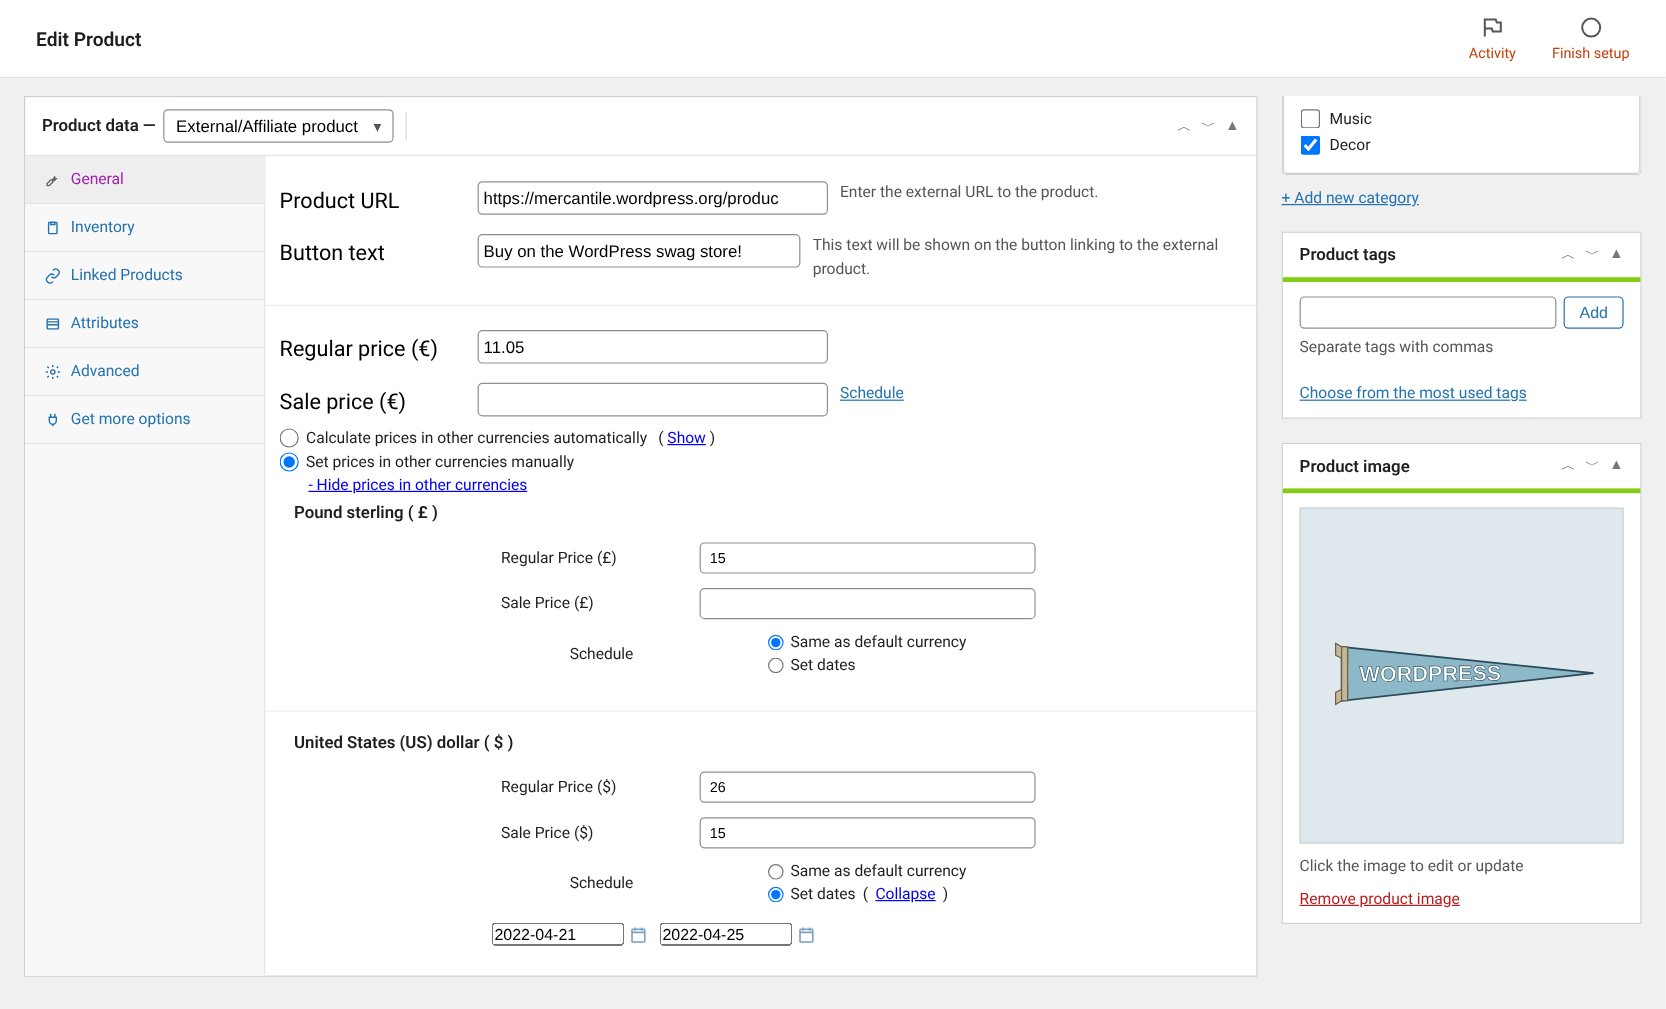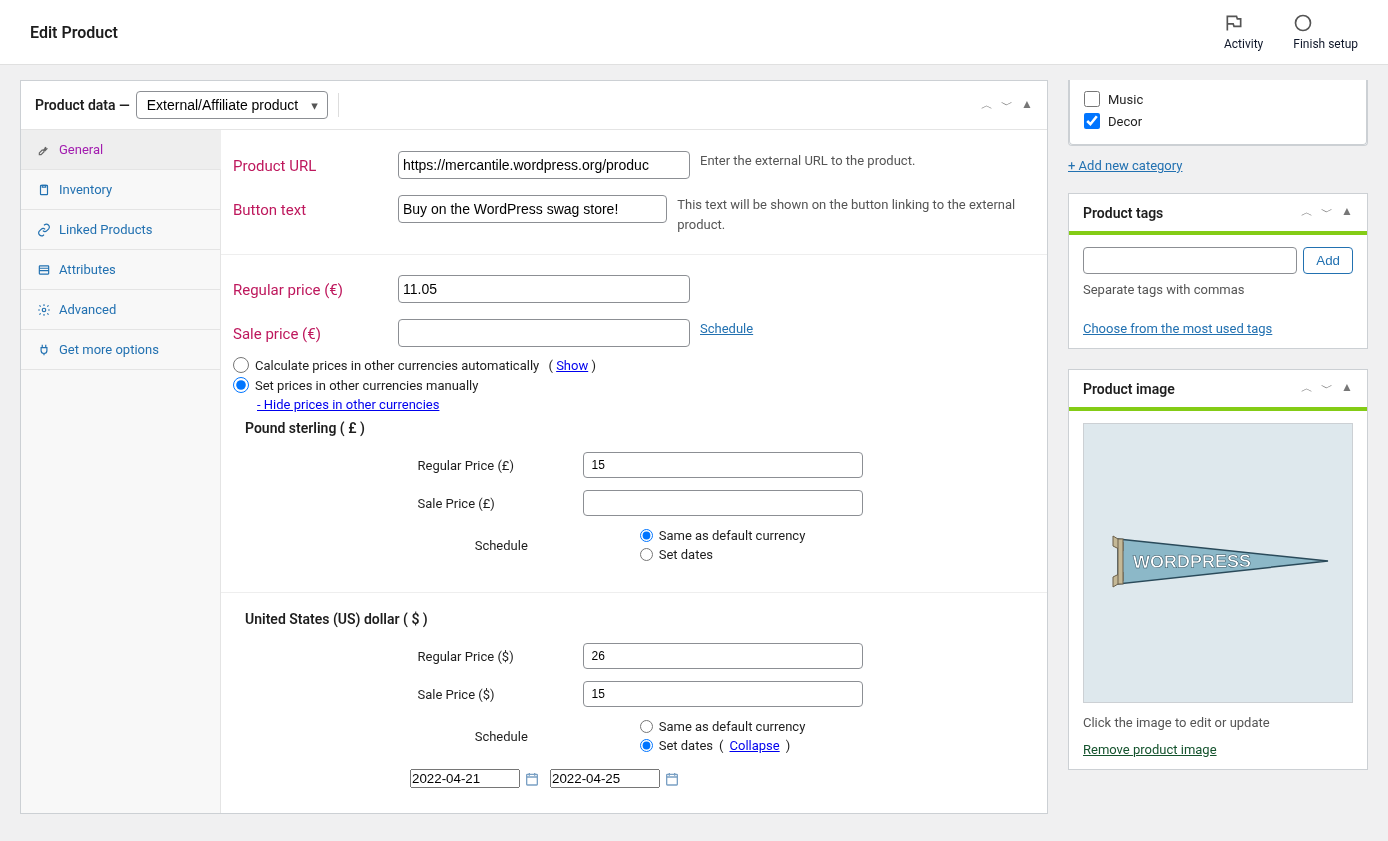--- a/index.html
+++ b/index.html
@@ -1,20 +1,20 @@
 <!DOCTYPE html>
 <html><head>
 <meta charset="utf-8">
 <style>
 * { box-sizing: border-box; margin: 0; padding: 0; }
 body { font-family: -apple-system, BlinkMacSystemFont, "Segoe UI", Roboto, sans-serif; font-size: 13px; color: #1e1e1e; background: #f0f0f1; }
 .top-bar { background: #fff; height: 65px; display: flex; align-items: center; padding: 0 30px; border-bottom: 1px solid #e0e0e0; }
 .top-bar h1 { font-size: 16px; font-weight: 600; flex: 1; }
 .top-actions { display: flex; gap: 30px; }
-.top-action { display: flex; flex-direction: column; align-items: flex-start; color: #0f172a; cursor: pointer; }
+.top-action { display: flex; flex-direction: column; align-items: center; color: #c2410c; cursor: pointer; }
 .top-action svg { width: 20px; height: 20px; margin-bottom: 4px; }
 .top-action span { font-size: 12px; }
 .main-wrap { display: flex; padding: 15px 20px; gap: 20px; align-items: flex-start; }
 .left-col { flex: 1; }
 .right-col { width: 300px; display: flex; flex-direction: column; gap: 20px; }
 .meta-box { border: 1px solid #ccd0d4; background: #fff; }
 .meta-header { padding: 10px 14px; display: flex; align-items: center; }
 .meta-header h2 { font-size: 14px; font-weight: 600; flex: 1; }
 .meta-header-small { border-bottom: 4px solid #84cc16; }
 .box-controls { display: flex; gap: 8px; }
@@ -24,21 +24,21 @@
 .product-data-header select { font-size: 14px; padding: 5px 28px 5px 10px; border: 1px solid #8c8f94; border-radius: 4px; background: #fff; appearance: none; }
 .select-wrap { position: relative; display: inline-block; }
 .select-wrap::after { content: "▾"; position: absolute; right: 10px; top: 7px; pointer-events: none; color: #555; }
 .product-data-body { display: flex; }
 ul.tabs { list-style: none; width: 200px; background: #f8f8f8; border-right: 1px solid #e4e4e4; }
 ul.tabs li { padding: 12px 16px; border-bottom: 1px solid #e4e4e4; color: #2271b1; cursor: pointer; font-size: 13px; display: flex; align-items: center; gap: 8px; }
 ul.tabs li.active { background: #eee; color: #a21caf; border-right: 1px solid #eee; margin-right: -1px; }
 ul.tabs li svg { width: 14px; height: 14px; flex-shrink: 0; }
 .tab-content { flex: 1; padding: 13px 0; }
 .form-row { display: flex; align-items: flex-start; padding: 8px 12px; }
-.form-row label.lbl { width: 165px; padding-top: 6px; font-size: 15px; color: #be185d; flex-shrink: 0; }
+.form-row label.lbl { width: 165px; padding-top: 6px; font-size: 18px; color: #000000; flex-shrink: 0; }
 .form-row input[type=text] { width: 292px; padding: 5px 4px; border: 1px solid #8c8f94; border-radius: 4px; font-size: 14px; }
 .form-row .help { margin-left: 10px; color: #555; font-size: 13px; line-height: 1.5; }
 .form-row a { color: #2271b1; text-decoration: underline; }
 .radio-row { display: flex; align-items: center; padding: 2px 12px; gap: 6px; }
 .radio-row input[type=radio] { width: 16px; height: 16px; }
 hr.sep { border: none; border-top: 1px solid #eee; margin: 12px 0; }
 .currency-block { padding: 0 12px 12px 24px; }
 .currency-block h3 { font-size: 14px; font-weight: 600; padding: 6px 0 10px; }
 .currency-row { display: flex; align-items: center; padding: 6px 0; justify-content: center; }
 .currency-row label { width: 165px; font-size: 13px; }
@@ -46,21 +46,21 @@
 .currency-radio { display: flex; flex-direction: column; gap: 4px; }
 .currency-radio label { display: flex; align-items: center; gap: 6px; width: auto; }
 .date-inputs { display: flex; gap: 10px; margin-top: 10px; margin-left: 165px; }
 .date-inputs .date-box { display: flex; align-items: center; gap: 4px; }
 .date-inputs input { width: 110px !important; }
 .cal-icon { width: 16px; height: 16px; }
 .sidebox-body { padding: 12px 14px; }
 .check-wrap { display: flex; align-items: center; gap: 8px; padding: 3px 0; }
 .check-wrap input[type=checkbox] { width: 16px; height: 16px; }
 .side-link { color: #2271b1; text-decoration: underline; font-size: 13px; cursor: pointer; }
-.side-link.danger { color: #14532d; }
+.side-link.danger { color: #b91c1c; }
 .tag-input-row { display: flex; gap: 6px; }
 .tag-input-row input[type=text] { flex: 1; padding: 5px 8px; border: 1px solid #8c8f94; border-radius: 4px; }
 .tag-input-row button { padding: 5px 12px; border: 1px solid #2271b1; background: #fff; color: #2271b1; border-radius: 4px; cursor: pointer; }
 .product-image-preview { border: 1px solid #ccd0d4; padding: 4px; background: #dee8ed; height: 280px; display: flex; align-items: center; justify-content: center; }
 .pennant { position: relative; }
 .pennant svg { width: 230px; height: 75px; }
 .link-block { padding-top: 12px; }
 .nested { margin-left: 24px; }
 .cat-part .sidebox-body { border: 1px solid #ccd0d4; border-top: none; padding: 8px 14px 12px; border-radius: 0 0 4px 4px; }
 .cat-part .meta-box { border-radius: 4px; }

